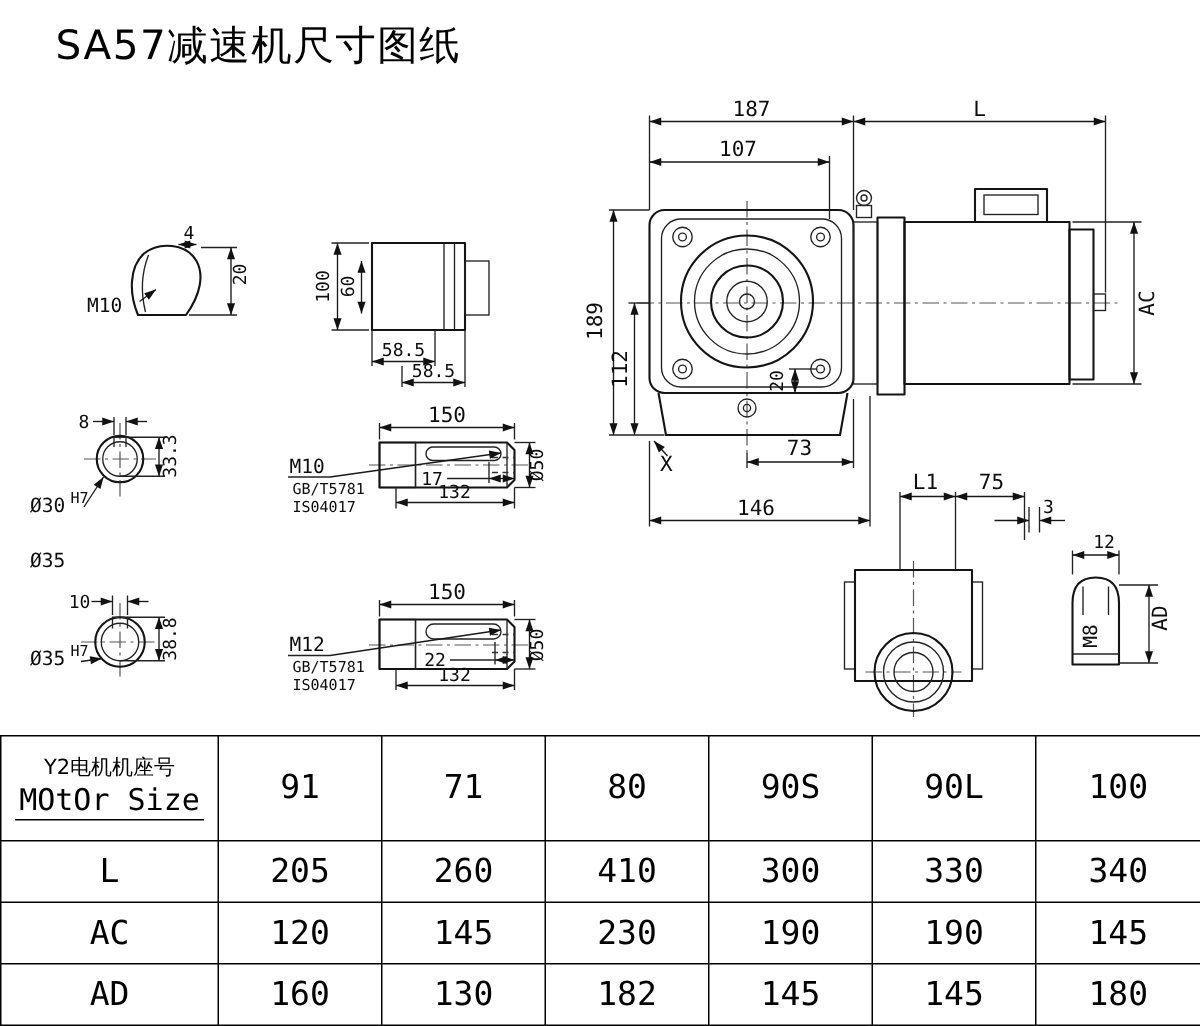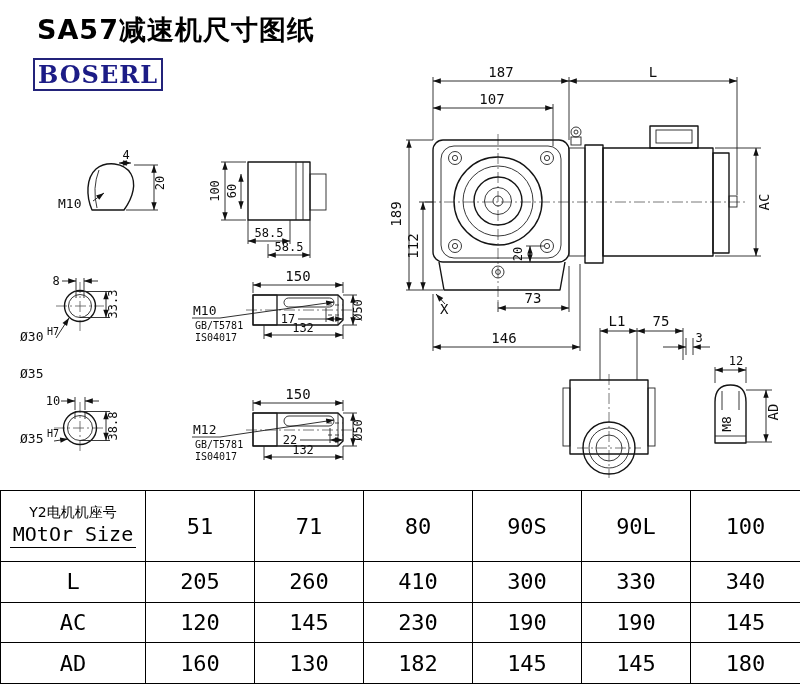--- a/index.html
+++ b/index.html
@@ -1,18 +1,18 @@
 <!DOCTYPE html>
 <html><head>
 <meta charset="utf-8">
 <style>
   html,body{margin:0;padding:0;background:#fff;}
   .page{position:relative;width:800px;height:684px;background:#fff;overflow:hidden;
         font-family:"DejaVu Sans",sans-serif;color:#000;}
-  .title{position:absolute;left:37px;top:12px;margin:0;font-size:27px;font-weight:bold;
+  .title{position:absolute;left:37px;top:12px;margin:0;font-size:27px;font-weight:normal;
          letter-spacing:1px;font-family:"DejaVu Sans",sans-serif;}
   .logo-box{position:absolute;left:33px;top:58px;width:130px;height:33px;border:2px solid #23237a;
             background:#fff;display:flex;align-items:center;justify-content:center;box-sizing:border-box;}
   .logo-text{font-family:"DejaVu Serif",serif;font-size:24px;font-weight:bold;color:#1c1c86;letter-spacing:1px;}
   .drawing{position:absolute;left:0;top:50px;}
   svg .oln{fill:none;stroke:#141414;stroke-width:1.4;stroke-linejoin:round;}
   svg .thin{fill:none;stroke:#222;stroke-width:0.9;}
   svg .cl{fill:none;stroke:#555;stroke-width:0.8;stroke-dasharray:11 3 2 3;}
   svg .hid{fill:none;stroke:#333;stroke-width:0.9;stroke-dasharray:4 3;}
   svg .dim{fill:none;stroke:#191919;stroke-width:0.9;}
@@ -30,23 +30,20 @@
   .hd-en{font-size:20px;font-family:"DejaVu Sans Mono",monospace;display:inline-block;
          border-bottom:1.5px solid #000;line-height:1.25;padding:0 3px;}
 </style>
 </head>
 <body>
 
 <div class="page">
 
   <h1 class="title">SA57减速机尺寸图纸</h1>
 
-  <div class="logo-box">
-    <span class="logo-text">BOSERL</span>
-  </div>
 
   <svg class="drawing" width="800" height="440" viewBox="0 0 800 440">
     <defs>
       <marker id="arr" viewBox="0 0 10 8" refX="9.2" refY="4" markerWidth="10" markerHeight="8" orient="auto-start-reverse">
           <path d="M0.5,1 L9.2,4 L0.5,7 Z"></path>
         </marker>
       <pattern id="fins" width="4" height="6" patternUnits="userSpaceOnUse">
         <rect width="4" height="6" fill="#fff"></rect>
         <line x1="0" y1="1.5" x2="4" y2="1.5" stroke="#3a3a3a" stroke-width="1"></line>
       </pattern>
@@ -364,21 +361,21 @@
         <col style="width:109px">
         <col style="width:109px">
         <col style="width:110px">
     </colgroup>
     <tbody>
       <tr>
         <td class="hd">
           <div class="hd-cn">Y2电机机座号</div>
           <div><span class="hd-en">MOtOr Size</span></div>
         </td>
-        <td>51</td>
+        <td>91</td>
         <td>71</td>
         <td>80</td>
         <td>90S</td>
         <td>90L</td>
         <td>100</td>
       </tr>
       <tr>
         <td>L</td>
         <td>205</td>
         <td>260</td>

